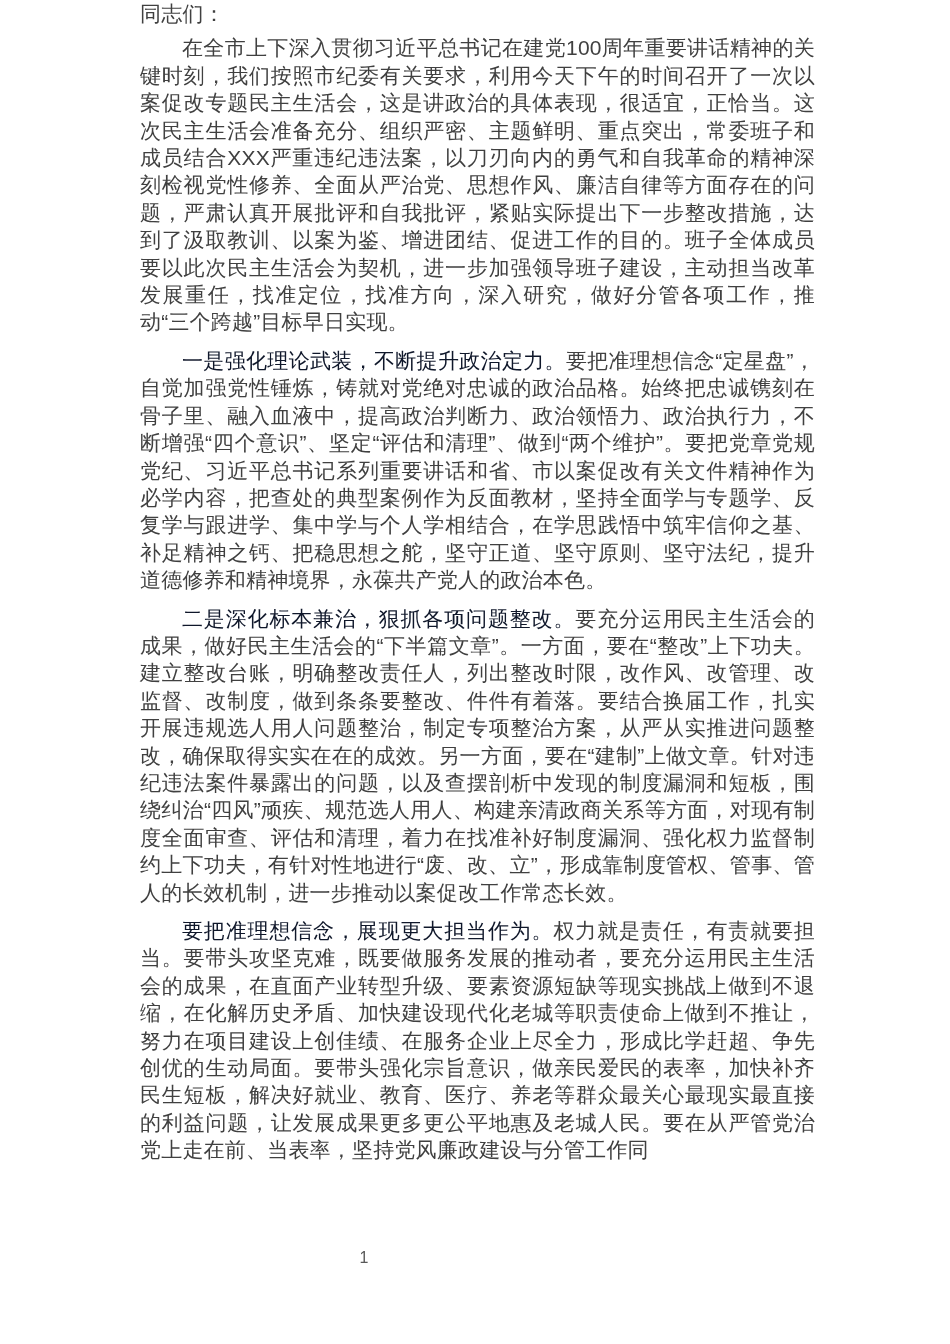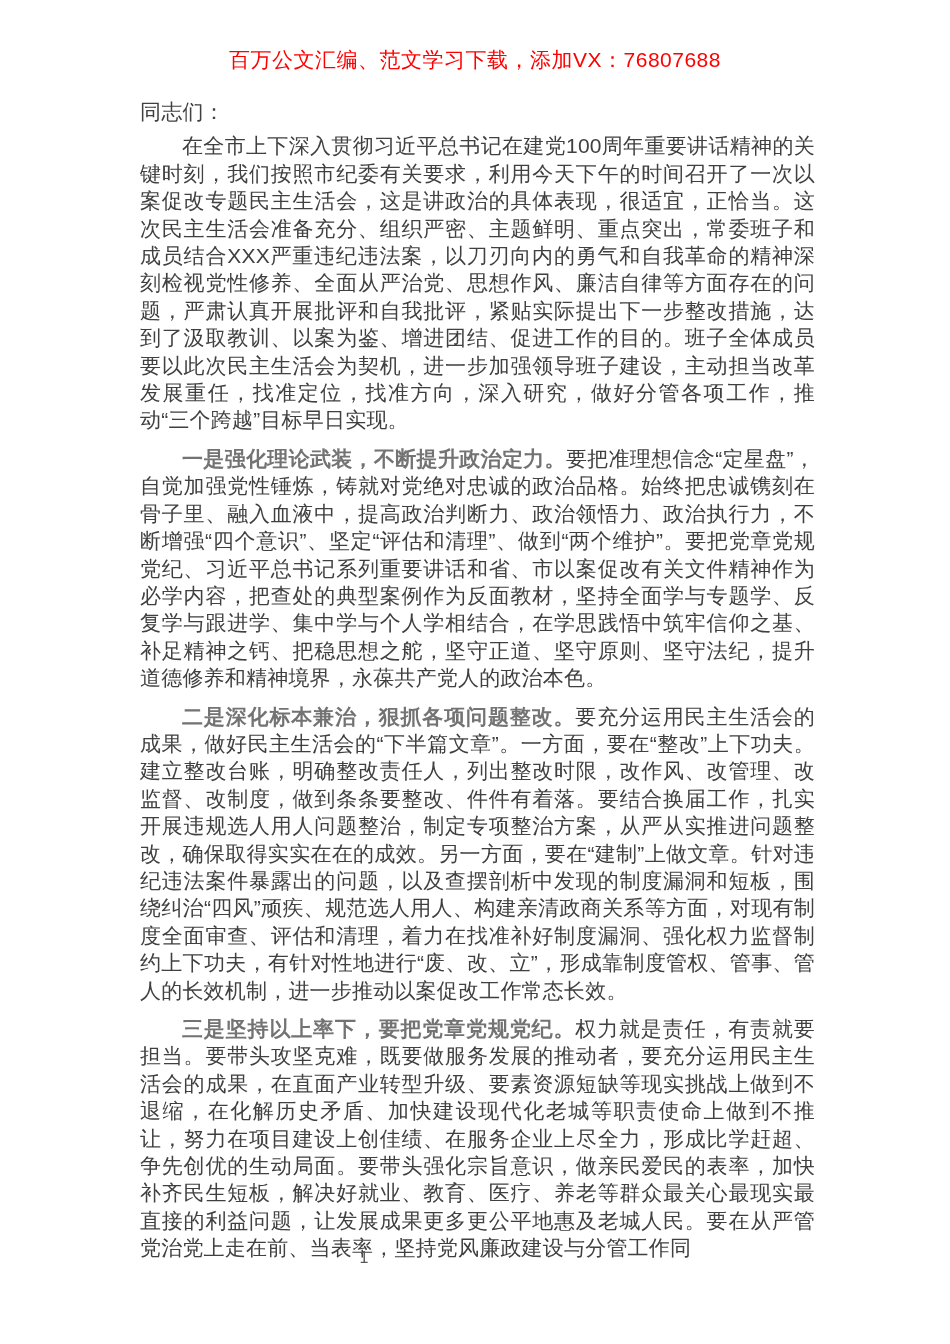--- a/index.html
+++ b/index.html
@@ -33,51 +33,50 @@
     letter-spacing: 0.2px;
   }
   .salutation {
     margin-bottom: 7px;
   }
   .para {
     text-indent: 2em;
     margin-bottom: 11px;
   }
   .para .lead {
-    font-weight: bold;
-    color: #737373;
+    font-weight: normal;
+    color: #0f172a;
   }
   .page-number {
     position: absolute;
     left: 348px;
     top: 1248px;
     width: 32px;
     text-align: center;
     font-size: 16px;
     line-height: 20px;
     color: #595959;
   }
 </style>
 </head>
 <body>
 
 <div class="page">
 
-  <div class="promo-header">百万公文汇编、范文学习下载，添加VX：76807688</div>
 
   <div class="doc-body">
 
     <p class="salutation">同志们：</p>
 
     <p class="para"><span>在全市上下深入贯彻习近平总书记在建党100周年重要讲话精神的关键时刻，我们按照市纪委有关要求，利用今天下午的时间召开了一次以案促改专题民主生活会，这是讲政治的具体表现，很适宜，正恰当。这次民主生活会准备充分、组织严密、主题鲜明、重点突出，常委班子和成员结合XXX严重违纪违法案，以刀刃向内的勇气和自我革命的精神深刻检视党性修养、全面从严治党、思想作风、廉洁自律等方面存在的问题，严肃认真开展批评和自我批评，紧贴实际提出下一步整改措施，达到了汲取教训、以案为鉴、增进团结、促进工作的目的。班子全体成员要以此次民主生活会为契机，进一步加强领导班子建设，主动担当改革发展重任，找准定位，找准方向，深入研究，做好分管各项工作，推动“三个跨越”目标早日实现。</span></p>
 
 
     <p class="para"><span class="lead">一是强化理论武装，不断提升政治定力。</span><span>要把准理想信念“定星盘”，自觉加强党性锤炼，铸就对党绝对忠诚的政治品格。始终把忠诚镌刻在骨子里、融入血液中，提高政治判断力、政治领悟力、政治执行力，不断增强“四个意识”、坚定“评估和清理”、做到“两个维护”。要把党章党规党纪、习近平总书记系列重要讲话和省、市以案促改有关文件精神作为必学内容，把查处的典型案例作为反面教材，坚持全面学与专题学、反复学与跟进学、集中学与个人学相结合，在学思践悟中筑牢信仰之基、补足精神之钙、把稳思想之舵，坚守正道、坚守原则、坚守法纪，提升道德修养和精神境界，永葆共产党人的政治本色。</span></p>
 
     <p class="para"><span class="lead">二是深化标本兼治，狠抓各项问题整改。</span><span>要充分运用民主生活会的成果，做好民主生活会的“下半篇文章”。一方面，要在“整改”上下功夫。建立整改台账，明确整改责任人，列出整改时限，改作风、改管理、改监督、改制度，做到条条要整改、件件有着落。要结合换届工作，扎实开展违规选人用人问题整治，制定专项整治方案，从严从实推进问题整改，确保取得实实在在的成效。另一方面，要在“建制”上做文章。针对违纪违法案件暴露出的问题，以及查摆剖析中发现的制度漏洞和短板，围绕纠治“四风”顽疾、规范选人用人、构建亲清政商关系等方面，对现有制度全面审查、评估和清理，着力在找准补好制度漏洞、强化权力监督制约上下功夫，有针对性地进行“废、改、立”，形成靠制度管权、管事、管人的长效机制，进一步推动以案促改工作常态长效。</span></p>
 
-    <p class="para"><span class="lead">三是坚持以上率下，要把党章党规党纪。</span><span>权力就是责任，有责就要担当。要带头攻坚克难，既要做服务发展的推动者，要充分运用民主生活会的成果，在直面产业转型升级、要素资源短缺等现实挑战上做到不退缩，在化解历史矛盾、加快建设现代化老城等职责使命上做到不推让，努力在项目建设上创佳绩、在服务企业上尽全力，形成比学赶超、争先创优的生动局面。要带头强化宗旨意识，做亲民爱民的表率，加快补齐民生短板，解决好就业、教育、医疗、养老等群众最关心最现实最直接的利益问题，让发展成果更多更公平地惠及老城人民。要在从严管党治党上走在前、当表率，坚持党风廉政建设与分管工作同</span></p>
+    <p class="para"><span class="lead">要把准理想信念，展现更大担当作为。</span><span>权力就是责任，有责就要担当。要带头攻坚克难，既要做服务发展的推动者，要充分运用民主生活会的成果，在直面产业转型升级、要素资源短缺等现实挑战上做到不退缩，在化解历史矛盾、加快建设现代化老城等职责使命上做到不推让，努力在项目建设上创佳绩、在服务企业上尽全力，形成比学赶超、争先创优的生动局面。要带头强化宗旨意识，做亲民爱民的表率，加快补齐民生短板，解决好就业、教育、医疗、养老等群众最关心最现实最直接的利益问题，让发展成果更多更公平地惠及老城人民。要在从严管党治党上走在前、当表率，坚持党风廉政建设与分管工作同</span></p>
 
   </div>
 
   <div class="page-number">1</div>
 
 </div>
 
 </body></html>

